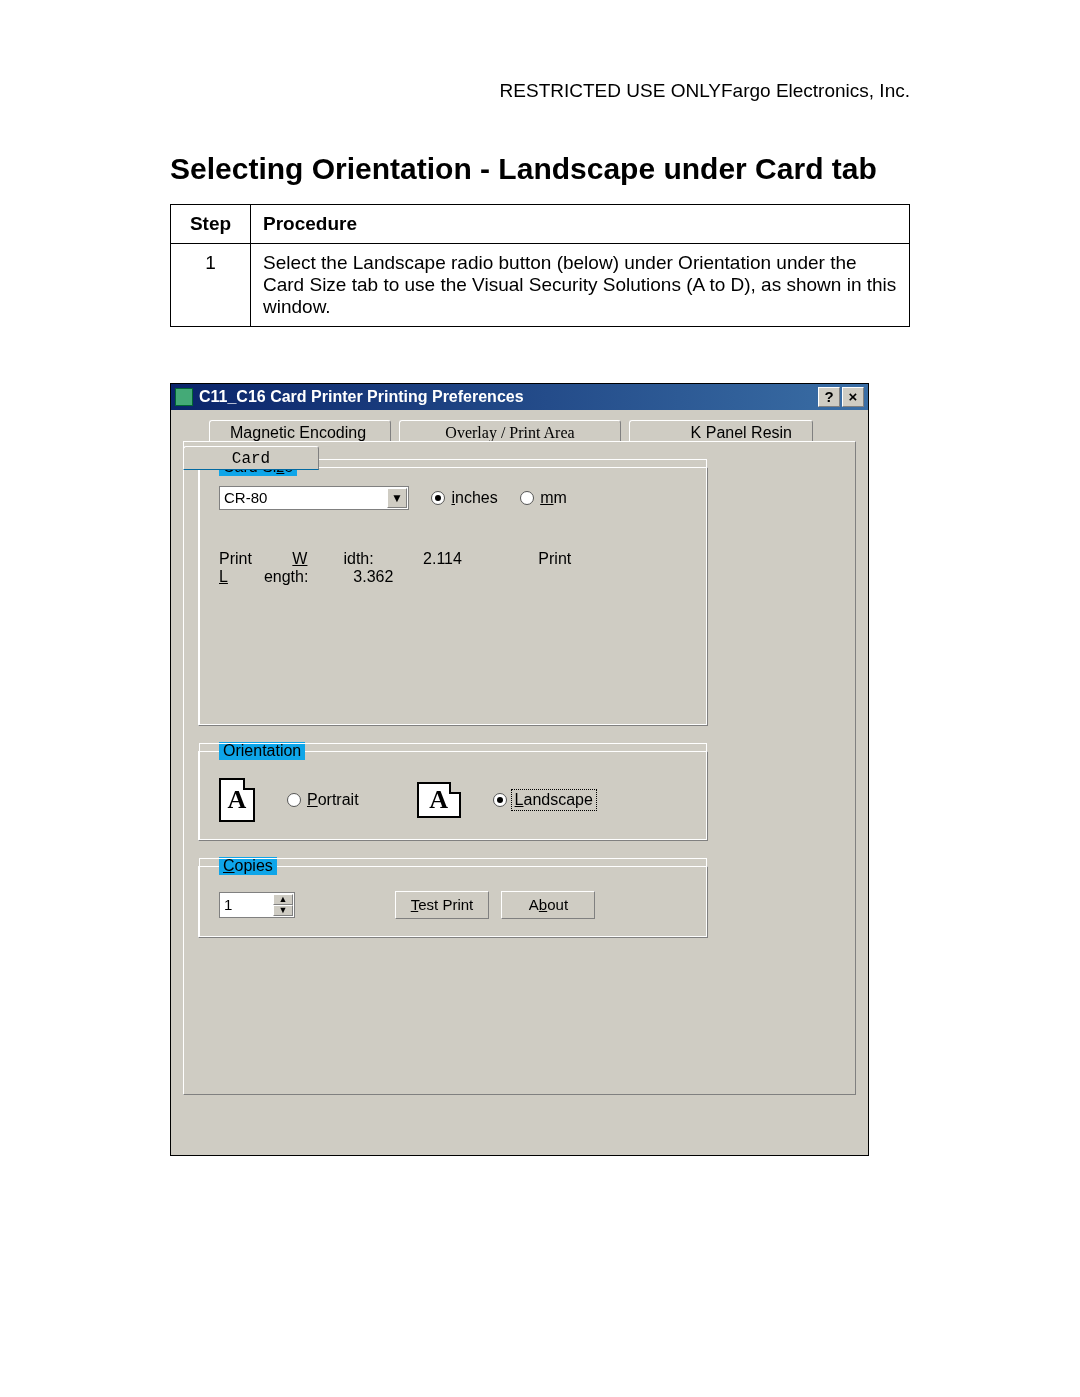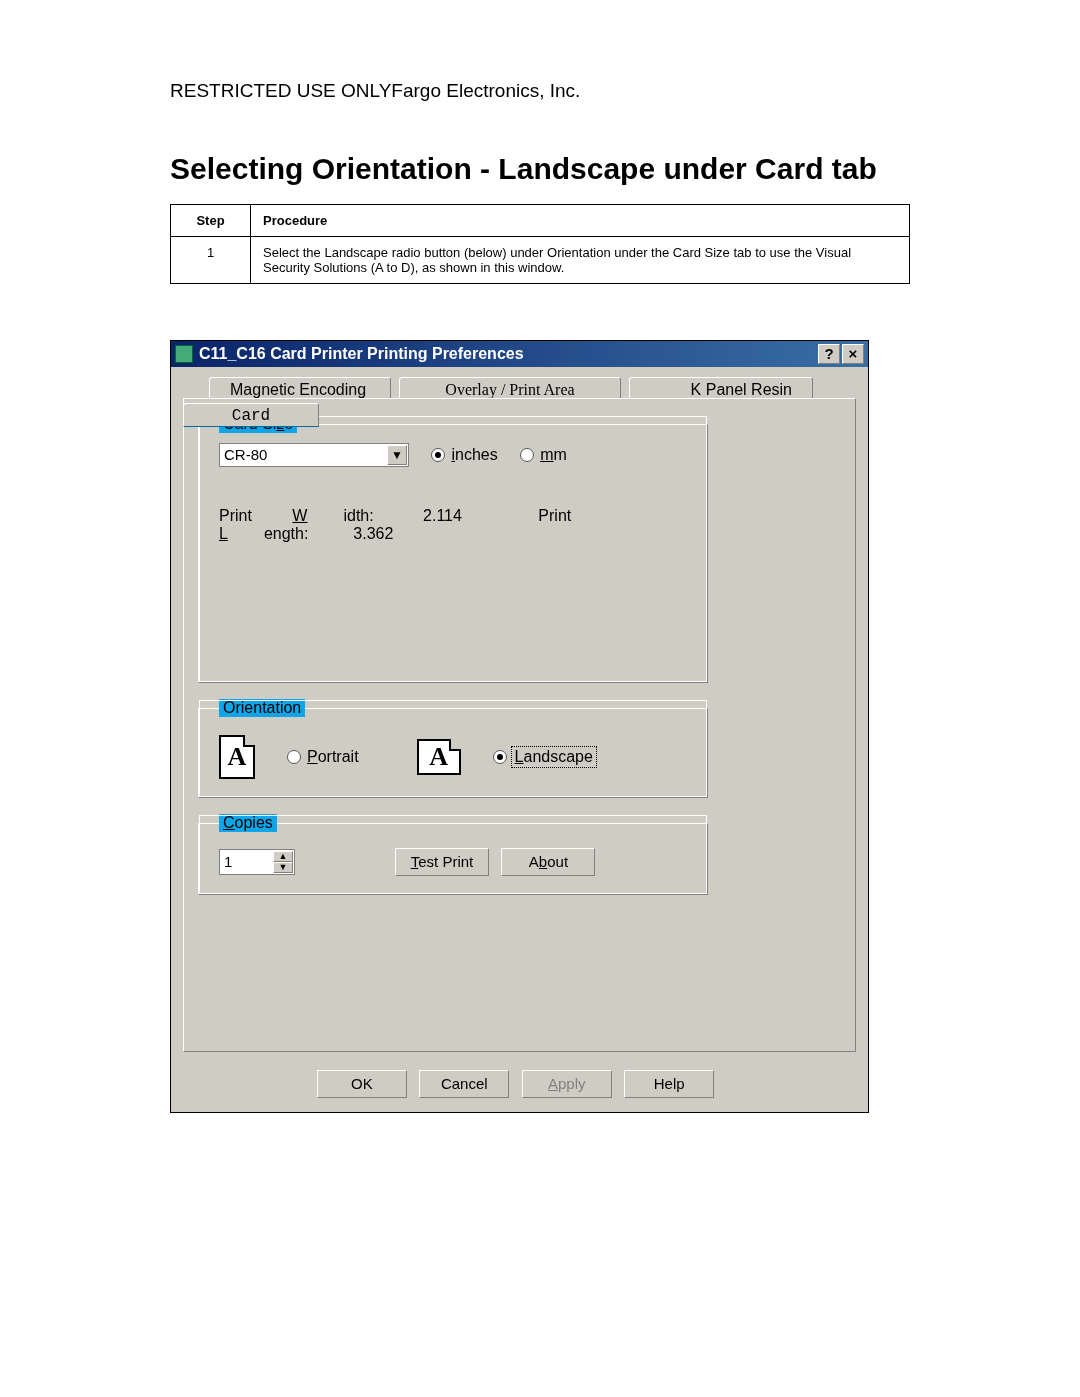--- a/index.html
+++ b/index.html
@@ -9,32 +9,32 @@
     background: #fff;
     font-family: Arial, Helvetica, sans-serif;
     color: #000;
   }
   .page {
     position: relative;
     width: 1080px; height: 1397px;
     padding: 80px 170px 0 170px;
   }
   .hdr {
-    display: flex; justify-content: flex-start;
+    display: flex; justify-content: flex-end;
     font-size: 19px;
     margin-bottom: 50px;
   }
   .title {
     font-size: 30px; font-weight: bold;
     margin-bottom: 18px;
   }
   table.proc {
     border-collapse: collapse;
     width: 100%;
-    font-size: 13px;
+    font-size: 19px;
   }
   table.proc th, table.proc td {
     border: 1px solid #000;
     padding: 8px 12px;
     text-align: left;
     vertical-align: top;
   }
   table.proc th:first-child { width: 80px; text-align: center; }
   table.proc td:first-child { width: 80px; text-align: center; }
   .dialog {
@@ -324,21 +324,15 @@
             </div>
           </div>
           <div>
             <span class="btn"><span class="u">T</span><span>est Print</span></span>
             <span class="btn"><span>A</span><span class="u">b</span><span>out</span></span>
           </div>
         </div>
       </fieldset>
     </div>
 
-    <div class="dlg-buttons">
-      <span class="btn">OK</span>
-      <span class="btn">Cancel</span>
-      <span class="btn disabled"><span class="u">A</span><span>pply</span></span>
-      <span class="btn">Help</span>
-    </div>
   </div>
 
 </div>
 
 </body></html>

